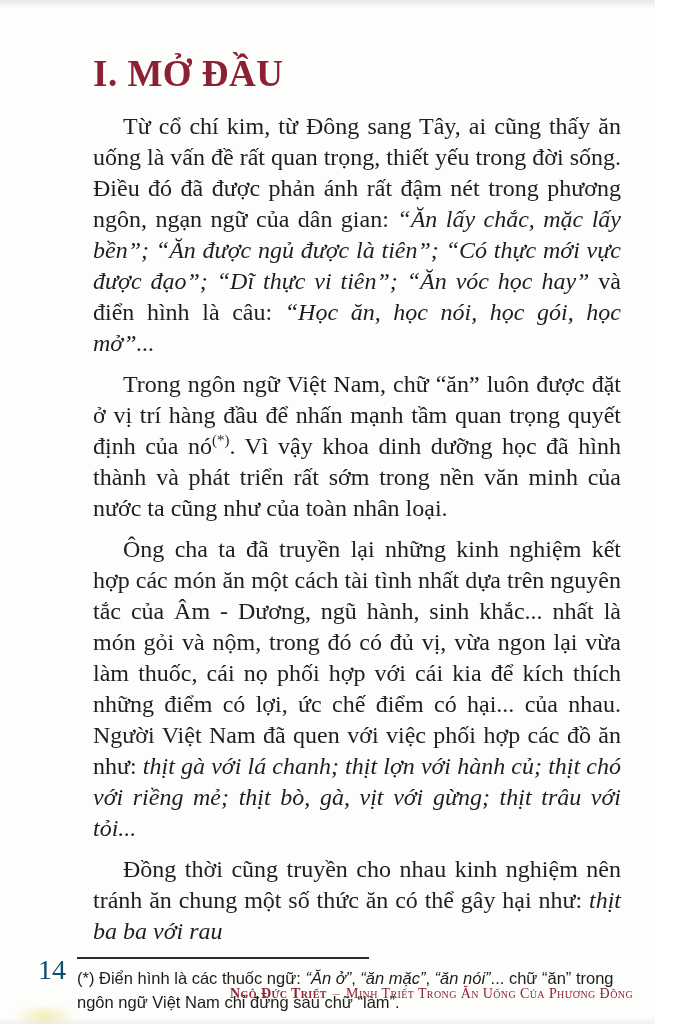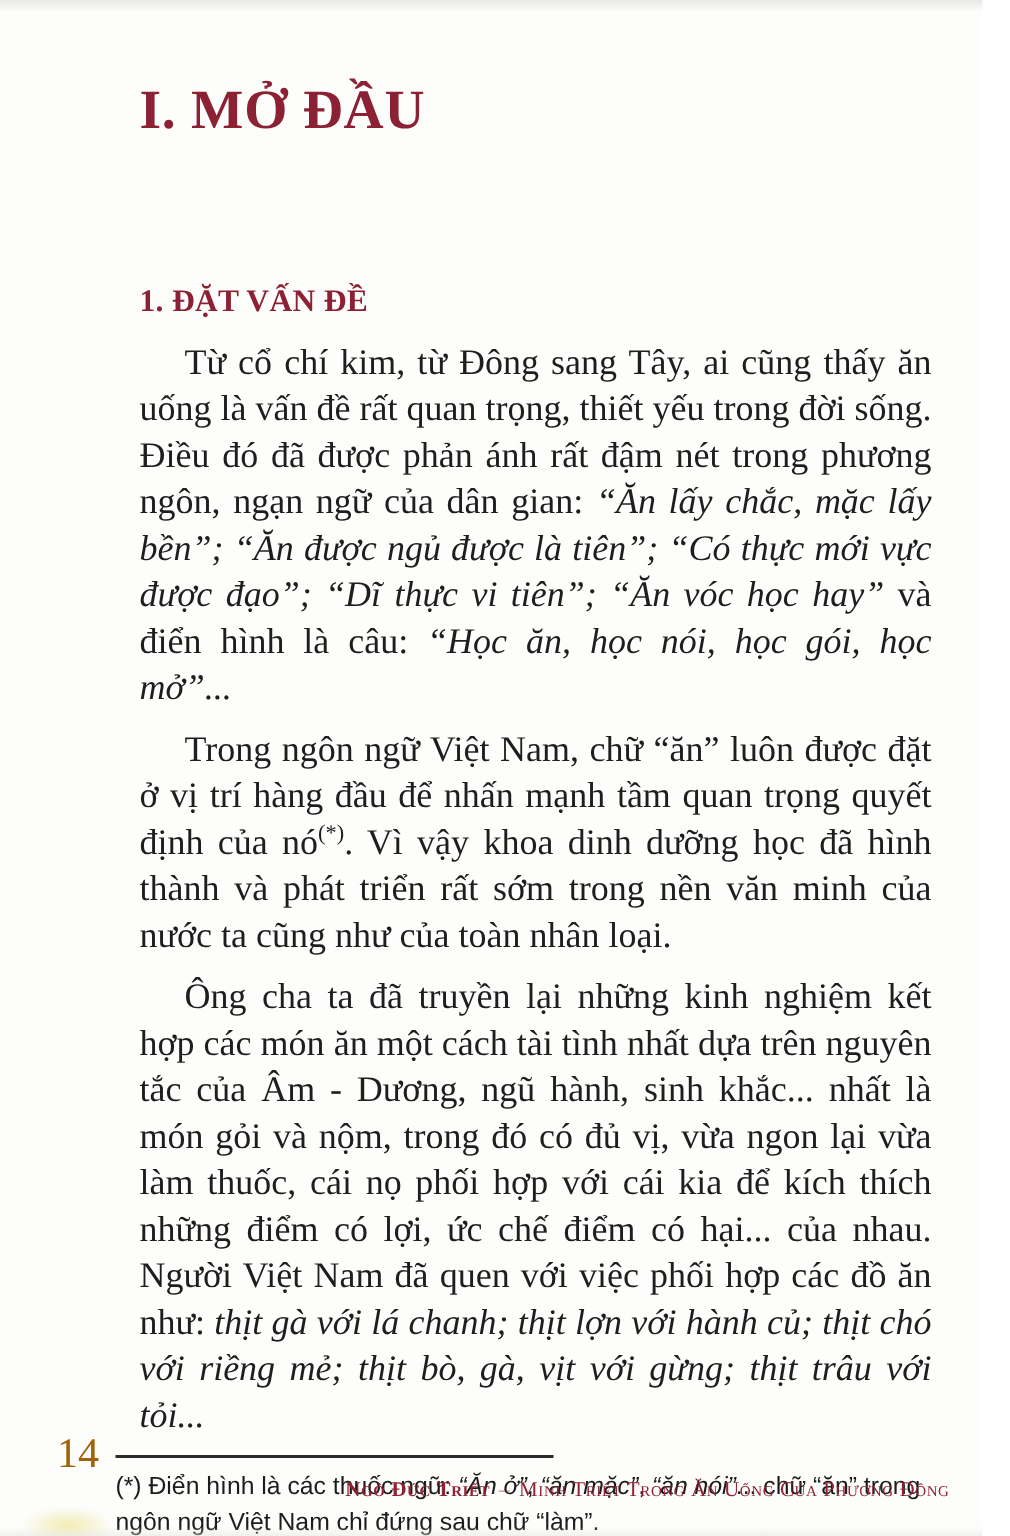--- a/index.html
+++ b/index.html
@@ -88,21 +88,21 @@
     color: #1c1c1c;
     text-align: left;
   }
 
   .page-number {
     position: absolute;
     left: 38px;
     top: 953px;
     font-size: 28px;
     line-height: 34px;
-    color: #a16207;
+    color: #0c4a6e;
   }
 
   .running-footer {
     position: absolute;
     right: 22px;
     top: 985px;
     font-size: 14px;
     line-height: 18px;
     font-variant: small-caps;
     letter-spacing: 0.4px;
@@ -114,26 +114,26 @@
 </style>
 </head>
 <body>
 
 <div class="page">
   <div class="edge-top"></div>
 
   <div class="content">
     <h1 class="chapter-title">I. MỞ ĐẦU</h1>
 
-    <h2 class="section-heading">1. ĐẶT VẤN ĐỀ</h2>
 
     <div class="bodytext">
       <p><span>Từ cổ chí kim, từ Đông sang Tây, ai cũng thấy ăn uống là vấn đề rất quan trọng, thiết yếu trong đời sống. Điều đó đã được phản ánh rất đậm nét trong phương ngôn, ngạn ngữ của dân gian: </span><span class="it">“Ăn lấy chắc, mặc lấy bền”; “Ăn được ngủ được là tiên”; “Có thực mới vực được đạo”; “Dĩ thực vi tiên”; “Ăn vóc học hay”</span><span> và điển hình là câu: </span><span class="it">“Học ăn, học nói, học gói, học mở”...</span></p>
       <p><span>Trong ngôn ngữ Việt Nam, chữ “ăn” luôn được đặt ở vị trí hàng đầu để nhấn mạnh tầm quan trọng quyết định của nó</span><sup>(*)</sup><span>. Vì vậy khoa dinh dưỡng học đã hình thành và phát triển rất sớm trong nền văn minh của nước ta cũng như của toàn nhân loại.</span></p>
       <p><span>Ông cha ta đã truyền lại những kinh nghiệm kết hợp các món ăn một cách tài tình nhất dựa trên nguyên tắc của Âm - Dương, ngũ hành, sinh khắc... nhất là món gỏi và nộm, trong đó có đủ vị, vừa ngon lại vừa làm thuốc, cái nọ phối hợp với cái kia để kích thích những điểm có lợi, ức chế điểm có hại... của nhau. Người Việt Nam đã quen với việc phối hợp các đồ ăn như: </span><span class="it">thịt gà với lá chanh; thịt lợn với hành củ; thịt chó với riềng mẻ; thịt bò, gà, vịt với gừng; thịt trâu với tỏi...</span></p>
+      <p><span>Đồng thời cũng truyền cho nhau kinh nghiệm nên tránh ăn chung một số thức ăn có thể gây hại như: </span><span class="it">thịt ba ba với rau</span></p>
     </div>
 
     <div class="footnote-block">
       <hr class="footnote-divider">
       <div class="footnote-text"><span>(*) Điển hình là các thuốc ngữ: </span><span class="it bd">“Ăn ở”</span><span>, </span><span class="it bd">“ăn mặc”</span><span>, </span><span class="it bd">“ăn nói”</span><span>... chữ “ăn” trong ngôn ngữ Việt Nam chỉ đứng sau chữ “làm”.</span></div>
     </div>
   </div>
 
   <div class="page-number">14</div>
 

